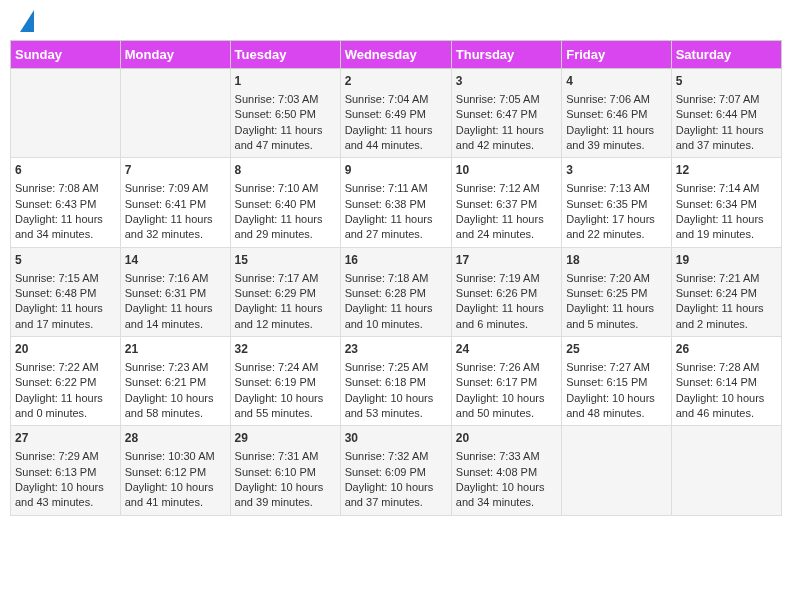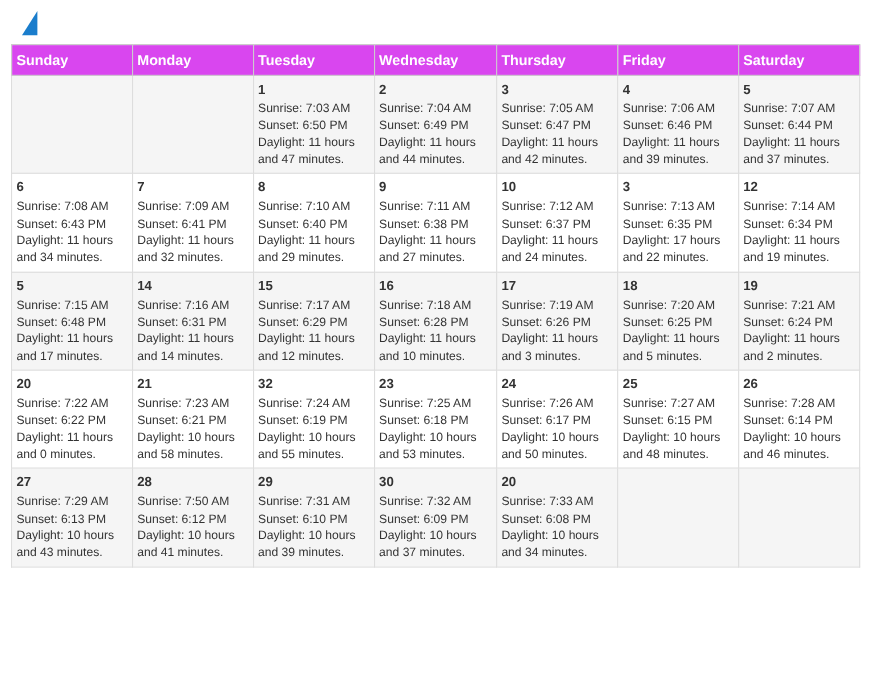--- a/index.html
+++ b/index.html
@@ -107,36 +107,36 @@
         <td><span class="day-num">9</span><span class="day-info">Sunrise: 7:11 AM</span><br><span class="day-info">Sunset: 6:38 PM</span><br><span class="day-info">Daylight: 11 hours and 27 minutes.</span></td>
         <td><span class="day-num">10</span><span class="day-info">Sunrise: 7:12 AM</span><br><span class="day-info">Sunset: 6:37 PM</span><br><span class="day-info">Daylight: 11 hours and 24 minutes.</span></td>
         <td><span class="day-num">3</span><span class="day-info">Sunrise: 7:13 AM</span><br><span class="day-info">Sunset: 6:35 PM</span><br><span class="day-info">Daylight: 17 hours and 22 minutes.</span></td>
         <td><span class="day-num">12</span><span class="day-info">Sunrise: 7:14 AM</span><br><span class="day-info">Sunset: 6:34 PM</span><br><span class="day-info">Daylight: 11 hours and 19 minutes.</span></td>
       </tr>
       <tr>
         <td><span class="day-num">5</span><span class="day-info">Sunrise: 7:15 AM</span><br><span class="day-info">Sunset: 6:48 PM</span><br><span class="day-info">Daylight: 11 hours and 17 minutes.</span></td>
         <td><span class="day-num">14</span><span class="day-info">Sunrise: 7:16 AM</span><br><span class="day-info">Sunset: 6:31 PM</span><br><span class="day-info">Daylight: 11 hours and 14 minutes.</span></td>
         <td><span class="day-num">15</span><span class="day-info">Sunrise: 7:17 AM</span><br><span class="day-info">Sunset: 6:29 PM</span><br><span class="day-info">Daylight: 11 hours and 12 minutes.</span></td>
         <td><span class="day-num">16</span><span class="day-info">Sunrise: 7:18 AM</span><br><span class="day-info">Sunset: 6:28 PM</span><br><span class="day-info">Daylight: 11 hours and 10 minutes.</span></td>
-        <td><span class="day-num">17</span><span class="day-info">Sunrise: 7:19 AM</span><br><span class="day-info">Sunset: 6:26 PM</span><br><span class="day-info">Daylight: 11 hours and 3 minutes.</span></td>
+        <td><span class="day-num">17</span><span class="day-info">Sunrise: 7:19 AM</span><br><span class="day-info">Sunset: 6:26 PM</span><br><span class="day-info">Daylight: 11 hours and 6 minutes.</span></td>
         <td><span class="day-num">18</span><span class="day-info">Sunrise: 7:20 AM</span><br><span class="day-info">Sunset: 6:25 PM</span><br><span class="day-info">Daylight: 11 hours and 5 minutes.</span></td>
         <td><span class="day-num">19</span><span class="day-info">Sunrise: 7:21 AM</span><br><span class="day-info">Sunset: 6:24 PM</span><br><span class="day-info">Daylight: 11 hours and 2 minutes.</span></td>
       </tr>
       <tr>
         <td><span class="day-num">20</span><span class="day-info">Sunrise: 7:22 AM</span><br><span class="day-info">Sunset: 6:22 PM</span><br><span class="day-info">Daylight: 11 hours and 0 minutes.</span></td>
         <td><span class="day-num">21</span><span class="day-info">Sunrise: 7:23 AM</span><br><span class="day-info">Sunset: 6:21 PM</span><br><span class="day-info">Daylight: 10 hours and 58 minutes.</span></td>
         <td><span class="day-num">32</span><span class="day-info">Sunrise: 7:24 AM</span><br><span class="day-info">Sunset: 6:19 PM</span><br><span class="day-info">Daylight: 10 hours and 55 minutes.</span></td>
         <td><span class="day-num">23</span><span class="day-info">Sunrise: 7:25 AM</span><br><span class="day-info">Sunset: 6:18 PM</span><br><span class="day-info">Daylight: 10 hours and 53 minutes.</span></td>
         <td><span class="day-num">24</span><span class="day-info">Sunrise: 7:26 AM</span><br><span class="day-info">Sunset: 6:17 PM</span><br><span class="day-info">Daylight: 10 hours and 50 minutes.</span></td>
         <td><span class="day-num">25</span><span class="day-info">Sunrise: 7:27 AM</span><br><span class="day-info">Sunset: 6:15 PM</span><br><span class="day-info">Daylight: 10 hours and 48 minutes.</span></td>
         <td><span class="day-num">26</span><span class="day-info">Sunrise: 7:28 AM</span><br><span class="day-info">Sunset: 6:14 PM</span><br><span class="day-info">Daylight: 10 hours and 46 minutes.</span></td>
       </tr>
       <tr>
         <td><span class="day-num">27</span><span class="day-info">Sunrise: 7:29 AM</span><br><span class="day-info">Sunset: 6:13 PM</span><br><span class="day-info">Daylight: 10 hours and 43 minutes.</span></td>
-        <td><span class="day-num">28</span><span class="day-info">Sunrise: 7:50 AM</span><br><span class="day-info">Sunset: 6:12 PM</span><br><span class="day-info">Daylight: 10 hours and 41 minutes.</span></td>
+        <td><span class="day-num">28</span><span class="day-info">Sunrise: 10:30 AM</span><br><span class="day-info">Sunset: 6:12 PM</span><br><span class="day-info">Daylight: 10 hours and 41 minutes.</span></td>
         <td><span class="day-num">29</span><span class="day-info">Sunrise: 7:31 AM</span><br><span class="day-info">Sunset: 6:10 PM</span><br><span class="day-info">Daylight: 10 hours and 39 minutes.</span></td>
         <td><span class="day-num">30</span><span class="day-info">Sunrise: 7:32 AM</span><br><span class="day-info">Sunset: 6:09 PM</span><br><span class="day-info">Daylight: 10 hours and 37 minutes.</span></td>
-        <td><span class="day-num">20</span><span class="day-info">Sunrise: 7:33 AM</span><br><span class="day-info">Sunset: 6:08 PM</span><br><span class="day-info">Daylight: 10 hours and 34 minutes.</span></td>
+        <td><span class="day-num">20</span><span class="day-info">Sunrise: 7:33 AM</span><br><span class="day-info">Sunset: 4:08 PM</span><br><span class="day-info">Daylight: 10 hours and 34 minutes.</span></td>
         <td></td>
         <td></td>
       </tr>
     </tbody>
 </table>
 
 </body></html>

